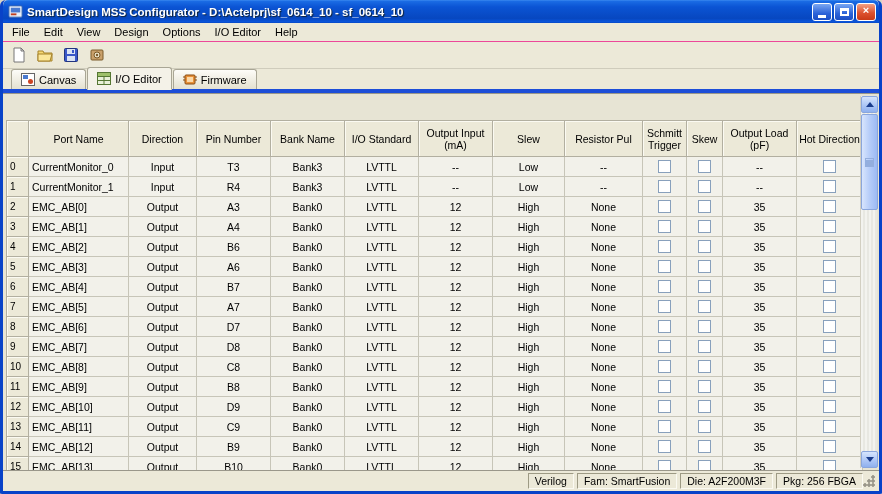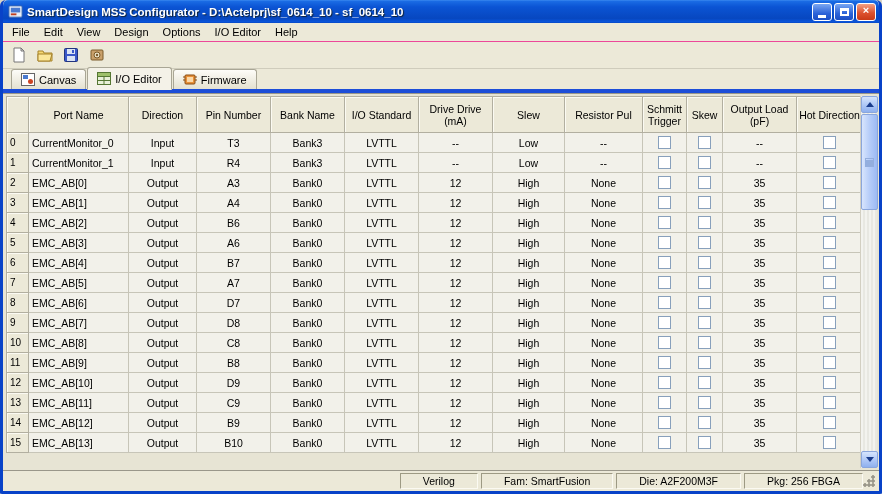--- a/index.html
+++ b/index.html
@@ -82,21 +82,21 @@
   .tabicon { width: 14px; height: 13px; flex: 0 0 auto; }
 
   
   .tableregion {
     flex: 1 1 auto; position: relative;
     background: #e7e4d4;
     border: 1px solid #9a978a; border-left: none; border-right: none;
     overflow: hidden;
     padding: 2px 0 0 3px;
   }
-  table.io { border-collapse: collapse; table-layout: fixed; width: 856px; background:#14b8a6; }
+  table.io { border-collapse: collapse; table-layout: fixed; width: 856px; background:#14b8a6;margin-top:24px; }
   table.io th {
     background: #ece9d8; font-size: 10.5px; font-weight: normal;
     border: 1px solid #b2afa0;
     box-shadow: inset 1px 1px 0 #fbfaf2;
     height: 36px; text-align: center; padding: 1px 2px; overflow: hidden;
   }
   table.io td {
     font-size: 10.5px; height: 20px;
     border: 1px solid #c7c5b8;
     text-align: center; padding: 0 3px;
@@ -141,21 +141,21 @@
   }
 
   
   .statusbar {
     height: 20px; flex: 0 0 20px;
     background: #ece9d8; display: flex; align-items: center;
     font-size: 10.5px; padding: 1px 16px 1px 4px; gap: 3px;
   }
   .statuspanel {
     border: 1px solid; border-color: #9d9a84 #fbfaf2 #fbfaf2 #9d9a84;
-    height: 16px; line-height: 14px; padding: 0 22px; white-space: nowrap;
+    height: 16px; line-height: 14px; padding: 0 6px; white-space: nowrap;
   }
   .statusfill { flex: 1 1 auto; }
   .resizegrip {
     position: absolute; right: 4px; bottom: 4px; width: 12px; height: 12px;
     background:
       radial-gradient(circle at 10px 2px, #9a978a 1.5px, transparent 2px),
       radial-gradient(circle at 10px 6px, #9a978a 1.5px, transparent 2px),
       radial-gradient(circle at 6px 6px, #9a978a 1.5px, transparent 2px),
       radial-gradient(circle at 10px 10px, #9a978a 1.5px, transparent 2px),
       radial-gradient(circle at 6px 10px, #9a978a 1.5px, transparent 2px),
@@ -275,21 +275,21 @@
         <col style="width:66px">
       </colgroup>
       <thead>
         <tr>
           <th></th>
           <th>Port Name</th>
           <th>Direction</th>
           <th>Pin Number</th>
           <th>Bank Name</th>
           <th>I/O Standard</th>
-          <th>Drive Drive (mA)</th>
+          <th>Output Input (mA)</th>
           <th>Slew</th>
           <th>Resistor Pul</th>
           <th>Schmitt Trigger</th>
           <th>Skew</th>
           <th>Output Load (pF)</th>
           <th>Hot Direction</th>
         </tr>
       </thead>
       <tbody>
           <tr>

